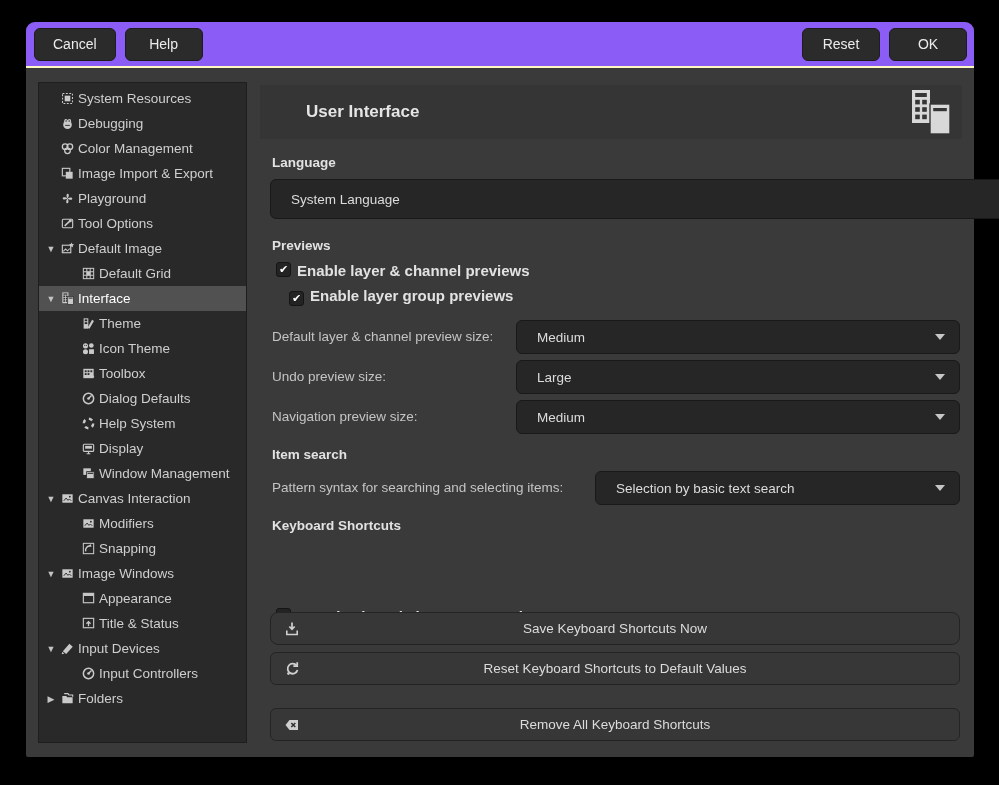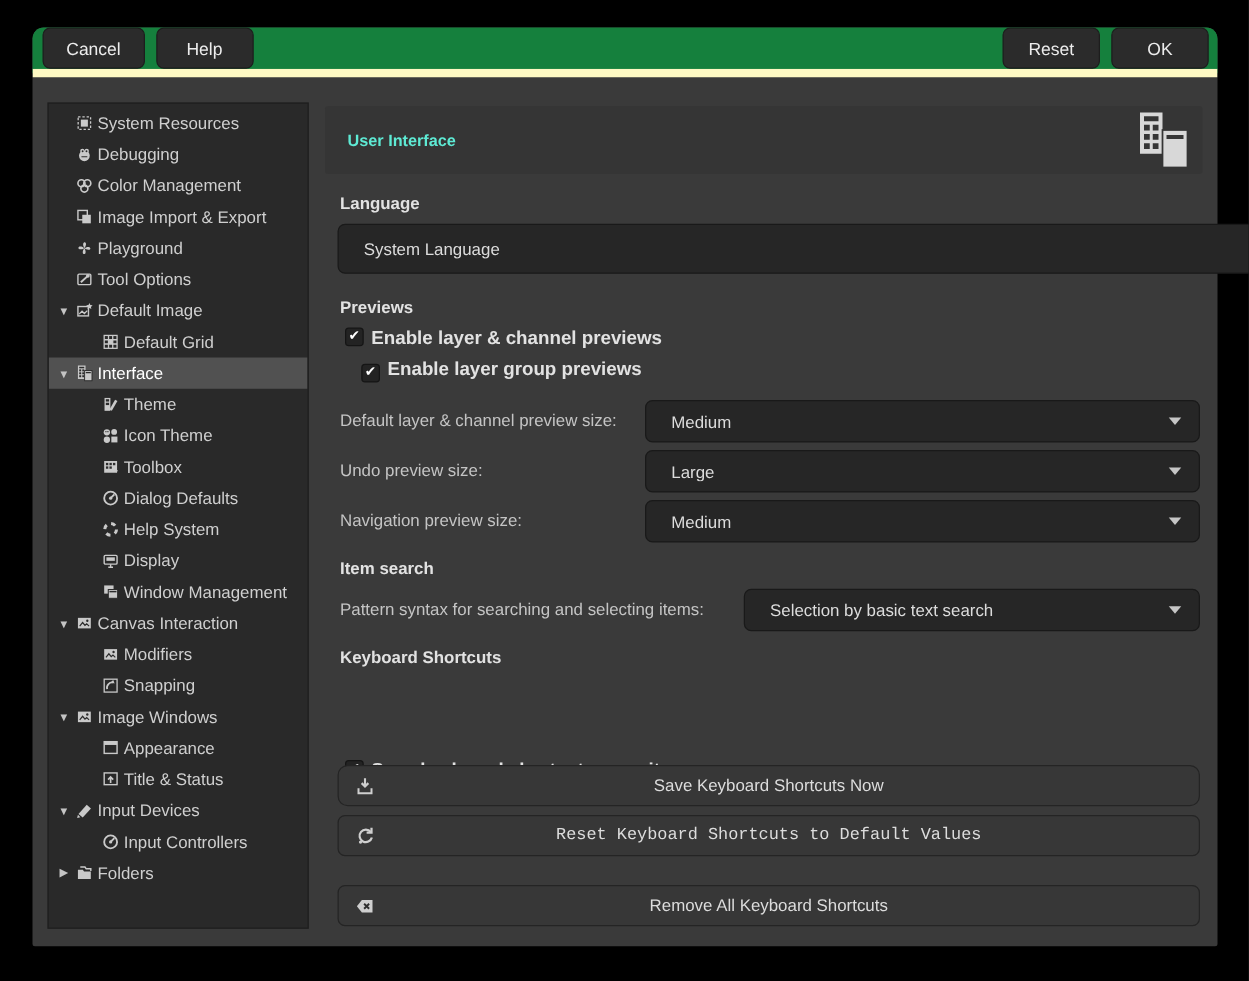--- a/index.html
+++ b/index.html
@@ -7,22 +7,22 @@
     width:999px;height:785px;background:#000;position:relative;overflow:hidden;
     font-family:"Liberation Sans","DejaVu Sans",sans-serif;
     -webkit-font-smoothing:antialiased;
   }
   .dialog{
     position:absolute;left:26px;top:22px;width:948px;height:735px;
     background:#3a3a3a;border-radius:9px 9px 2px 2px;
   }
   
   .titlebar{
-    position:absolute;left:0;top:0;width:100%;height:40px;box-sizing:border-box;
-    background:#15803d;border-bottom:7px solid #fef9c3;border-radius:9px 9px 0 0;
+    position:absolute;left:0;top:0;width:100%;height:46px;box-sizing:border-box;
+    background:#8b5cf6;border-bottom:2px solid #fef9c3;border-radius:9px 9px 0 0;
     display:flex;align-items:center;
   }
   .tb-group{display:flex;gap:9px;z-index:2;}
   .tb-left{margin-left:8px;}
   .tb-right{margin-left:auto;margin-right:7px;}
   .tbtn{
     height:33px;min-width:78px;padding:0 18px;box-sizing:border-box;
     background:#2b2b2b;border:1px solid #1d1d1d;border-radius:6px;
     color:#ececec;font-family:inherit;font-size:14px;cursor:default;
   }
@@ -41,21 +41,21 @@
   .s-exp{width:16px;margin-left:4px;font-size:9px;color:#c4c4c4;text-align:center;flex:none;}
   .s-ico{width:16px;height:16px;flex:none;display:inline-flex;align-items:center;justify-content:center;}
   .s-ico svg{display:block;}
   .s-lbl{margin-left:3px;}
   
   .main{position:absolute;left:0;top:0;width:100%;height:100%;}
   .page-header{
     position:absolute;left:234px;top:63px;width:702px;height:54px;box-sizing:border-box;
     background:#353535;border-radius:2px;display:flex;align-items:center;padding-left:18px;
   }
-  .page-title{font-size:13px;font-weight:700;color:#5eead4;}
+  .page-title{font-size:17px;font-weight:700;color:#e5e5e5;margin-left:28px;}
   .page-icon{position:absolute;right:7px;top:4px;width:50px;height:46px;}
   .lbl{position:absolute;font-size:13.5px;color:#c4c4c4;white-space:nowrap;}
   .lbl.bold{font-weight:700;color:#e2e2e2;}
   .dropdown{
     position:absolute;box-sizing:border-box;background:#262626;border:1px solid #191919;
     border-radius:6px;display:flex;align-items:center;color:#dcdcdc;font-size:13.5px;
     padding:0 14px 0 20px;cursor:default;
   }
   .dd-val{flex:1;white-space:nowrap;overflow:hidden;}
   .chev{width:0;height:0;border-left:5px solid transparent;border-right:5px solid transparent;border-top:6px solid #c6c6c6;flex:none;}
@@ -454,21 +454,21 @@
     <button class="kbtn" style="top:590px;border-radius:8px;">
       <span class="k-ico">
         <svg viewBox="0 0 16 16" width="16" height="16">
           <path d="M8 1.5 v6.5 M5.3 5.5 L8 8.2 L10.7 5.5" stroke="#cfcfcf" stroke-width="1.7" fill="none"></path>
           <path d="M2.8 9.5 v4 h10.4 v-4" fill="none" stroke="#cfcfcf" stroke-width="1.6"></path>
         </svg>
       </span>
       <span>Save Keyboard Shortcuts Now</span>
     </button>
 
-    <button class="kbtn" style="top:630px;font-family:Liberation Mono, monospace;">
+    <button class="kbtn" style="top:630px;">
       <span class="k-ico">
         <svg viewBox="0 0 16 16" width="16" height="16">
           <path d="M12.6 4.6 a5 5 0 1 0 0.9 4.4" fill="none" stroke="#cfcfcf" stroke-width="1.8"></path>
           <path d="M13.2 1.2 v3.9 h-3.9" fill="none" stroke="#cfcfcf" stroke-width="1.8"></path>
           <circle cx="4.4" cy="12.6" r="1.3" fill="#cfcfcf"></circle>
         </svg>
       </span>
       <span>Reset Keyboard Shortcuts to Default Values</span>
     </button>
 

